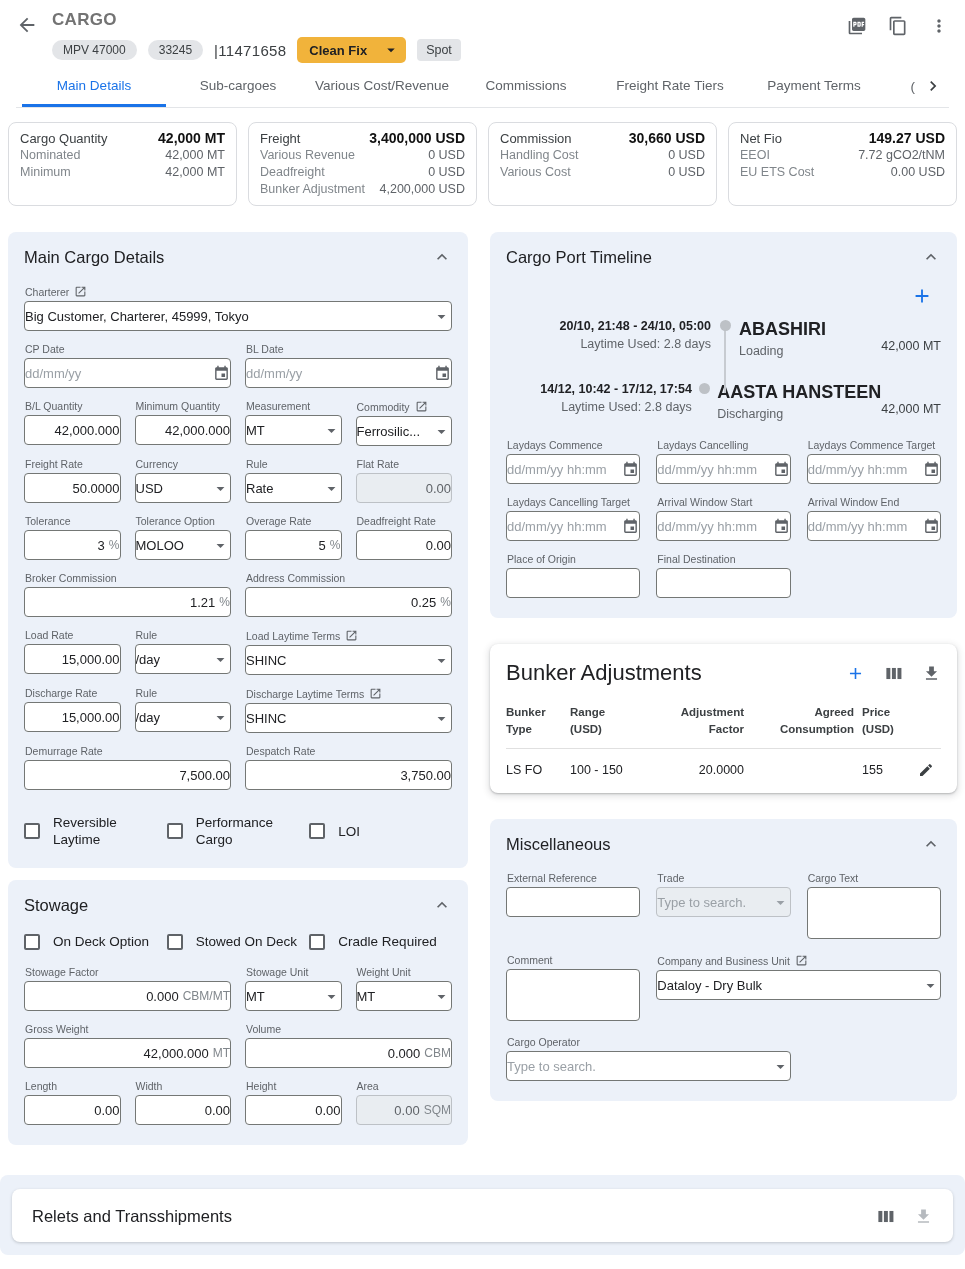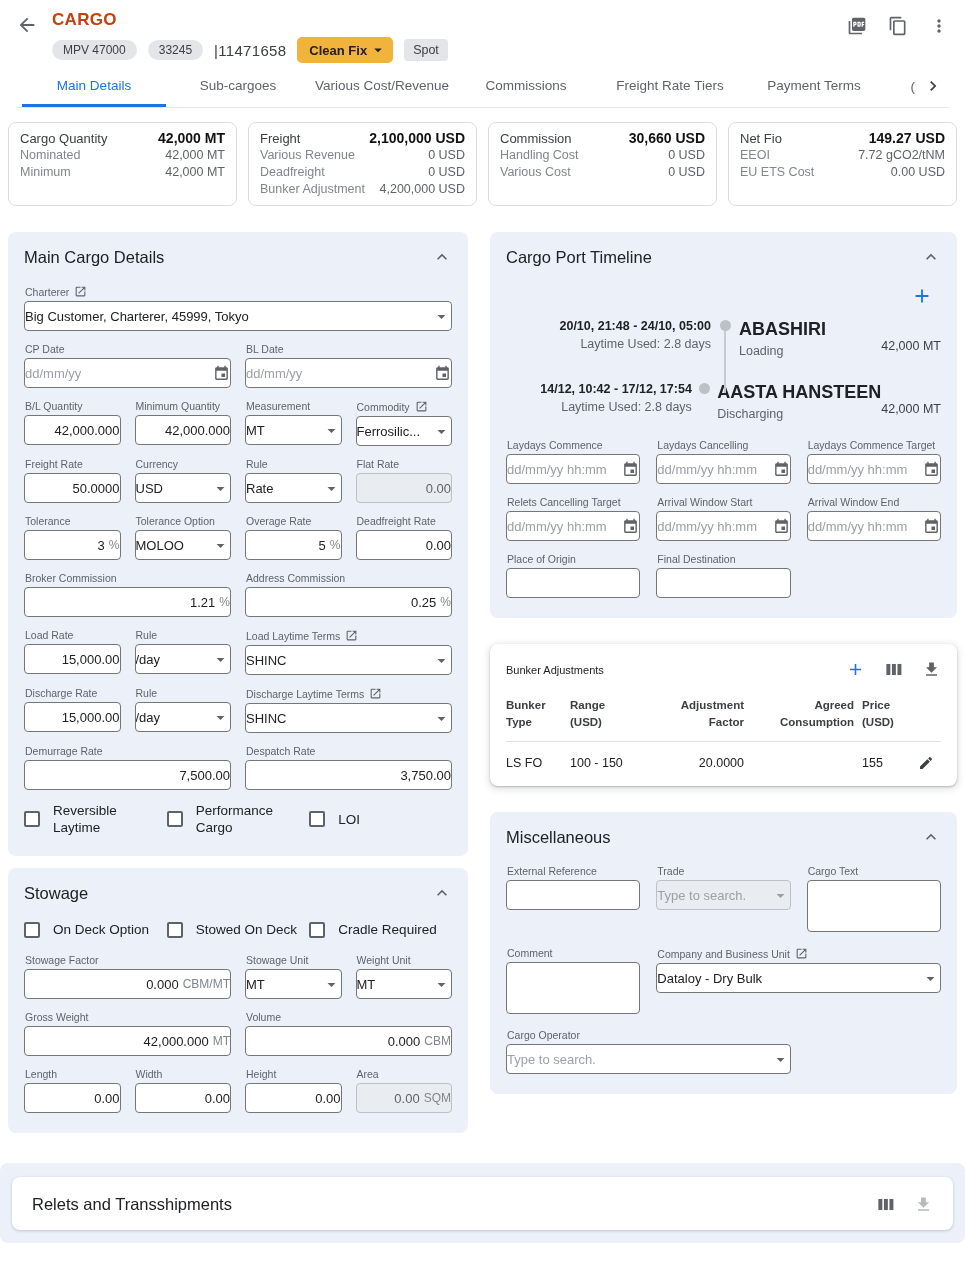--- a/index.html
+++ b/index.html
@@ -4,25 +4,25 @@
 <style>
 *{box-sizing:border-box;margin:0;padding:0}
 html,body{background:#fff}
 body{width:965px;font-family:"Liberation Sans",sans-serif;color:#202124;font-size:13px}
 svg{display:block}
 
 .hdr{padding:10px 16px 0 16px}
 .hdr-top{display:flex;align-items:flex-start}
 .back{width:22px;height:22px;fill:#5f6368;margin-top:4px;cursor:pointer;flex:none}
 .hdr-main{margin-left:14px;flex:1}
-.hdr-title{font-size:17px;font-weight:bold;letter-spacing:.3px;color:#c2410c}
+.hdr-title{font-size:17px;font-weight:bold;letter-spacing:.3px;color:#737373}
 .hdr-chips{display:flex;align-items:center;gap:11px;margin-top:7px}
 .chip{background:#e3e5e8;border-radius:11px;padding:3px 11px;font-size:12px;color:#3c4043;white-space:nowrap}
 .refnum{font-size:15px;color:#3c4043;letter-spacing:.3px}
-.statusbtn{background:#F1B33B;border-radius:5px;padding:4px 6px 4px 12px;font-size:13px;font-weight:bold;color:#202124;display:flex;align-items:center;gap:2px;cursor:pointer}
+.statusbtn{background:#F1B33B;border-radius:5px;padding:4px 6px 4px 12px;font-size:13px;font-weight:bold;color:#202124;display:flex;align-items:center;gap:15px;cursor:pointer}
 .statusbtn svg{width:18px;height:18px;fill:#202124}
 .spot{background:#e3e5e8;border-radius:4px;padding:4px 9px;font-size:12.5px;color:#3c4043}
 .hdr-icons{display:flex;gap:21px;align-items:center;margin-top:6px}
 .hicon{width:20px;height:20px;fill:#5f6368;cursor:pointer}
 
 .tabs{display:flex;align-items:center;margin-top:2px;border-bottom:1px solid #e3e5e8;padding-left:6px}
 .tab{width:144px;text-align:center;font-size:13.5px;color:#5f6368;padding:13px 0 14px;cursor:pointer;white-space:nowrap}
 .tab.active{color:#1a73e8;box-shadow:inset 0 -3px 0 #1a73e8}
 .tab-overflow{margin-left:auto;color:#5f6368;font-size:13.5px}
 .tab-next{width:20px;height:20px;fill:#3c4043;margin:0 6px 0 8px;cursor:pointer}
@@ -53,21 +53,21 @@
 .ct input::placeholder{color:#9aa0a6}
 .sfx{color:#80868b;font-size:12px;white-space:nowrap}
 .ct.dis{background:#e9edf1;border-color:#bdc1c6}
 .ct.dis input{color:#5f6368}
 .caret{width:19px;height:19px;fill:#5f6368;flex:none;margin-left:auto}
 .ct.dis .caret{fill:#9aa0a6}
 .selv{flex:1;white-space:nowrap;overflow:hidden;text-overflow:ellipsis}
 .selv.ph{color:#9aa0a6}
 .calic{width:17px;height:17px;fill:#5f6368;flex:none;margin-left:auto;cursor:pointer}
 .ta{height:52px;border:1px solid #747775;border-radius:4px;background:#fff;width:100%;resize:none;font:inherit;padding:6px 8px;outline:0}
-.cbrow{display:flex;margin-top:12px}
+.cbrow{display:flex;margin-top:24px}
 .cbitem{display:flex;align-items:center;gap:13px;width:153px;cursor:pointer}
 .cb{width:16px;height:16px;border:2px solid #5f6368;border-radius:2px;background:#fff;flex:none}
 .cbl{font-size:13.5px;color:#202124;line-height:17px;max-width:104px}
 .cbrow.top{margin:4px 0 16px}
 .cbl.nw{max-width:none}
 
 .tl-plus{display:flex;justify-content:flex-end;margin:4px 8px 12px 0}
 .plus{width:22px;height:22px;fill:#1a73e8;cursor:pointer}
 .tl{position:relative;margin-bottom:18px}
 .tl-line{position:absolute;left:218px;top:8px;height:66px;width:2px;background:#c7cbd1}
@@ -79,21 +79,21 @@
 .tl-dotcol{width:28px;display:flex;justify-content:center;padding-top:1px;position:relative;z-index:1}
 .tl-dot{width:11px;height:11px;border-radius:50%;background:#bdc1c6}
 .tl-right{flex:1;display:flex;align-items:flex-start}
 .tl-port{font-size:18px;font-weight:bold;color:#202124;white-space:nowrap}
 .tl-act{font-size:12.5px;color:#5f6368;margin-top:4px}
 .tl-qty{margin-left:auto;font-size:12.5px;color:#3c4043;margin-top:20px;white-space:nowrap}
 
 .wcard{background:#fff;border-radius:8px;box-shadow:0 1px 2px rgba(60,64,67,.3),0 2px 6px 2px rgba(60,64,67,.13)}
 .bk{margin-top:26px;padding:16px 16px 0}
 .bk-head{display:flex;align-items:center;margin-bottom:18px}
-.bk-title{font-size:11px;flex:1}
+.bk-title{font-size:22px;flex:1}
 .bk-icons{display:flex;gap:19px;align-items:center}
 .micon{width:19px;height:19px;fill:#5f6368;cursor:pointer}
 .micon.blue{fill:#1a73e8}
 .micon.dim{fill:#b6babf}
 .bh{display:grid;grid-template-columns:56px 78px 88px 102px 48px 20px;column-gap:8px;padding-bottom:10px;border-bottom:1px solid #e0e0e0;font-size:11.5px;font-weight:bold;color:#3c4043;line-height:17px}
 .bd{display:grid;grid-template-columns:56px 78px 88px 102px 48px 20px;column-gap:8px;align-items:center;padding:13px 0 15px;font-size:12.5px;color:#202124}
 .r{text-align:right}
 .edit{width:16px;height:16px;fill:#3c4043;cursor:pointer}
 
 .misc{margin-top:26px}
@@ -163,21 +163,21 @@
         <span class="cv">42,000 MT</span>
       </div>
     <div class="crow">
         <span class="cl">Minimum</span>
         <span class="cv">42,000 MT</span>
       </div>
   </div>
   <div class="card">
     <div class="crow main">
         <span class="cl">Freight</span>
-        <span class="cv">2,100,000 USD</span>
+        <span class="cv">3,400,000 USD</span>
       </div>
     <div class="crow">
         <span class="cl">Various Revenue</span>
         <span class="cv">0 USD</span>
       </div>
     <div class="crow">
         <span class="cl">Deadfreight</span>
         <span class="cv">0 USD</span>
       </div>
     <div class="crow">
@@ -613,21 +613,21 @@
         <div>
           <div class="lb">Laydays Commence Target</div>
           <div class="ct">
               <input placeholder="dd/mm/yy hh:mm" style="">
               <svg class="calic" viewBox="0 0 24 24">
                 <path d="M17 12h-5v5h5v-5zM19 3h-1V1h-2v2H8V1H6v2H5c-1.11 0-1.99.9-1.99 2L3 19c0 1.1.89 2 2 2h14c1.1 0 2-.9 2-2V5c0-1.1-.9-2-2-2zm0 16H5V8h14v11z"></path>
               </svg>
             </div>
         </div>
         <div>
-          <div class="lb">Relets Cancelling Target</div>
+          <div class="lb">Laydays Cancelling Target</div>
           <div class="ct">
               <input placeholder="dd/mm/yy hh:mm" style="">
               <svg class="calic" viewBox="0 0 24 24">
                 <path d="M17 12h-5v5h5v-5zM19 3h-1V1h-2v2H8V1H6v2H5c-1.11 0-1.99.9-1.99 2L3 19c0 1.1.89 2 2 2h14c1.1 0 2-.9 2-2V5c0-1.1-.9-2-2-2zm0 16H5V8h14v11z"></path>
               </svg>
             </div>
         </div>
         <div>
           <div class="lb">Arrival Window Start</div>
           <div class="ct">

